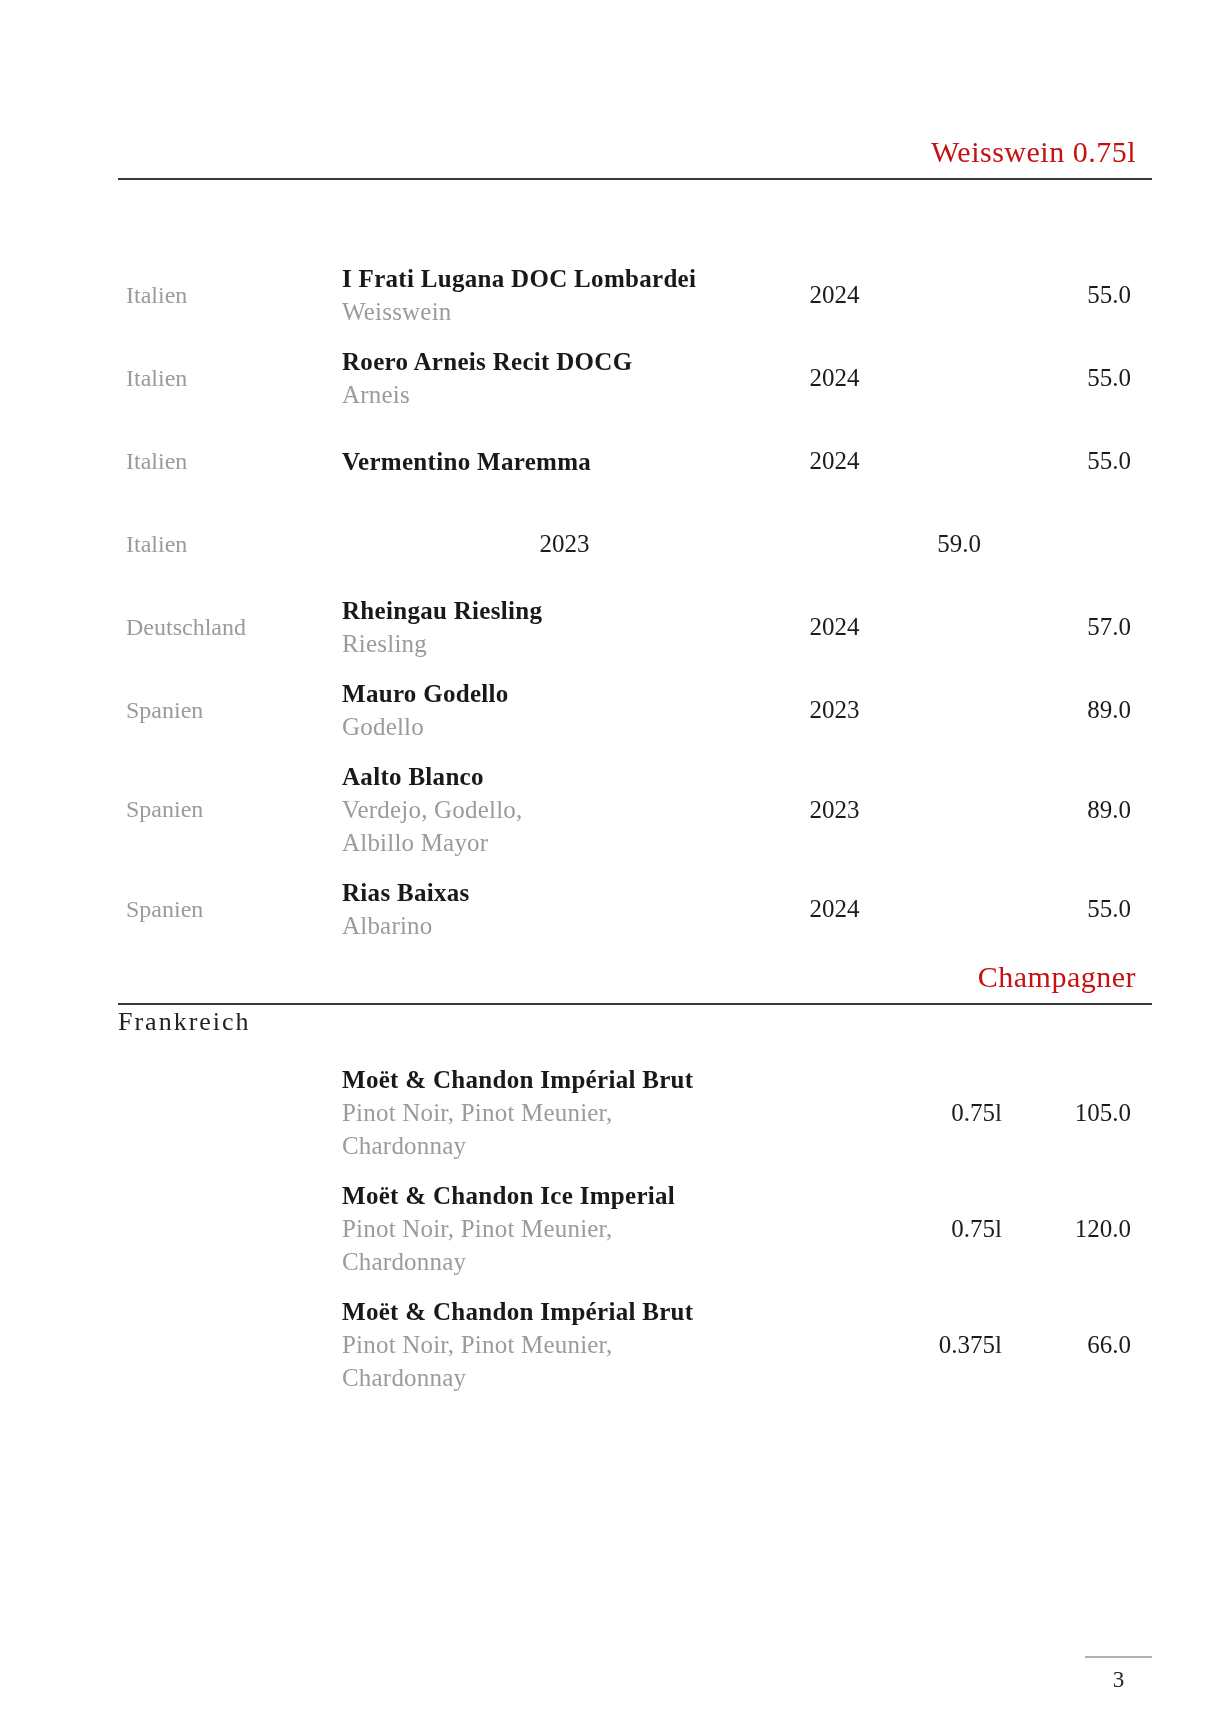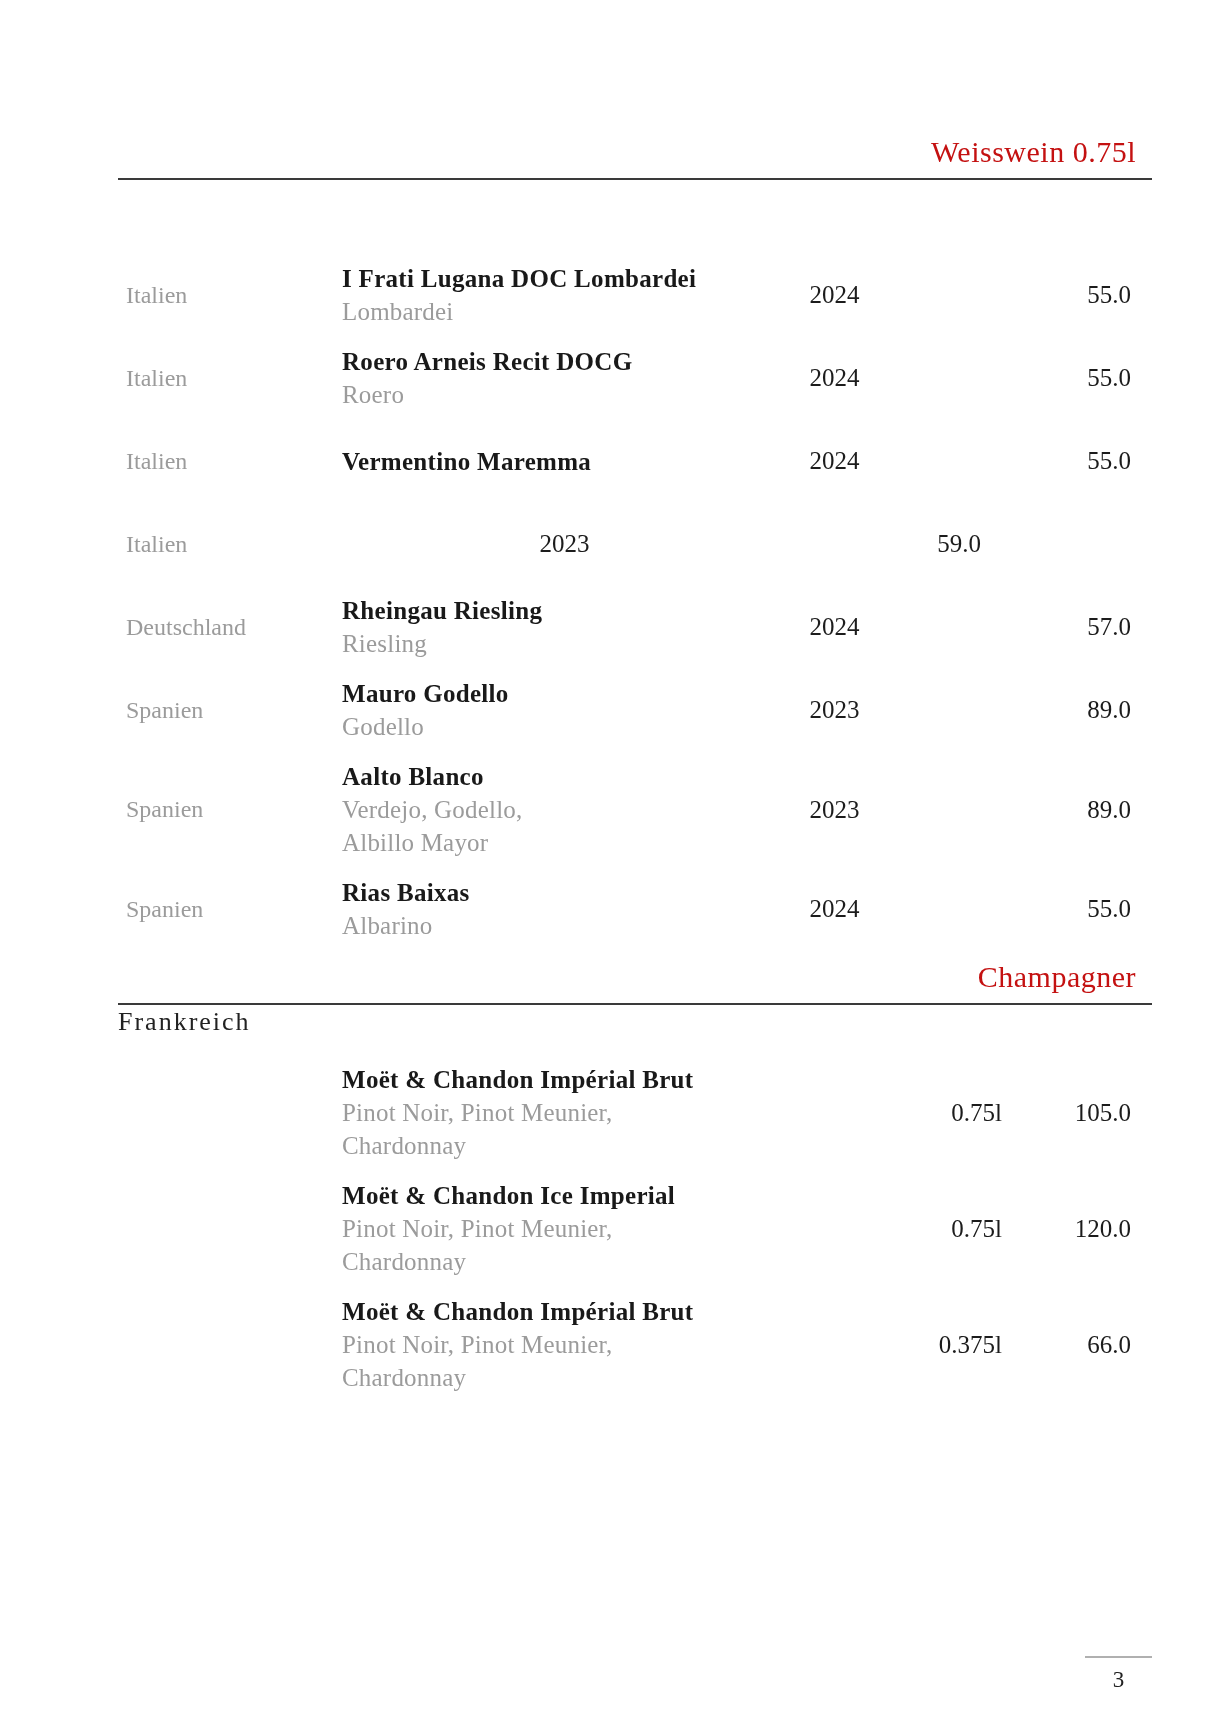--- a/index.html
+++ b/index.html
@@ -73,31 +73,31 @@
 <div class="page">
   <div class="content">
       <section class="section section-0">
     <div class="section-head">Weisswein 0.75l</div>
 
     <div class="wine-rows">
           <div class="wine-row">
     <div class="cell-region">Italien</div>
     <div class="cell-namegroup">
       <div class="wine-name">I Frati Lugana DOC Lombardei</div>
-      <div class="grape-varieties">Lombardei</div>
+      <div class="grape-varieties">Weisswein</div>
     </div>
     <div class="cell-year">2024</div>
     <div class="cell-volume"></div>
     <div class="cell-price">55.0</div>
   </div>
           <div class="wine-row">
     <div class="cell-region">Italien</div>
     <div class="cell-namegroup">
       <div class="wine-name">Roero Arneis Recit DOCG</div>
-      <div class="grape-varieties">Roero</div>
+      <div class="grape-varieties">Arneis</div>
     </div>
     <div class="cell-year">2024</div>
     <div class="cell-volume"></div>
     <div class="cell-price">55.0</div>
   </div>
           <div class="wine-row">
     <div class="cell-region">Italien</div>
     <div class="cell-namegroup">
       <div class="wine-name">Vermentino Maremma</div>
     </div>

